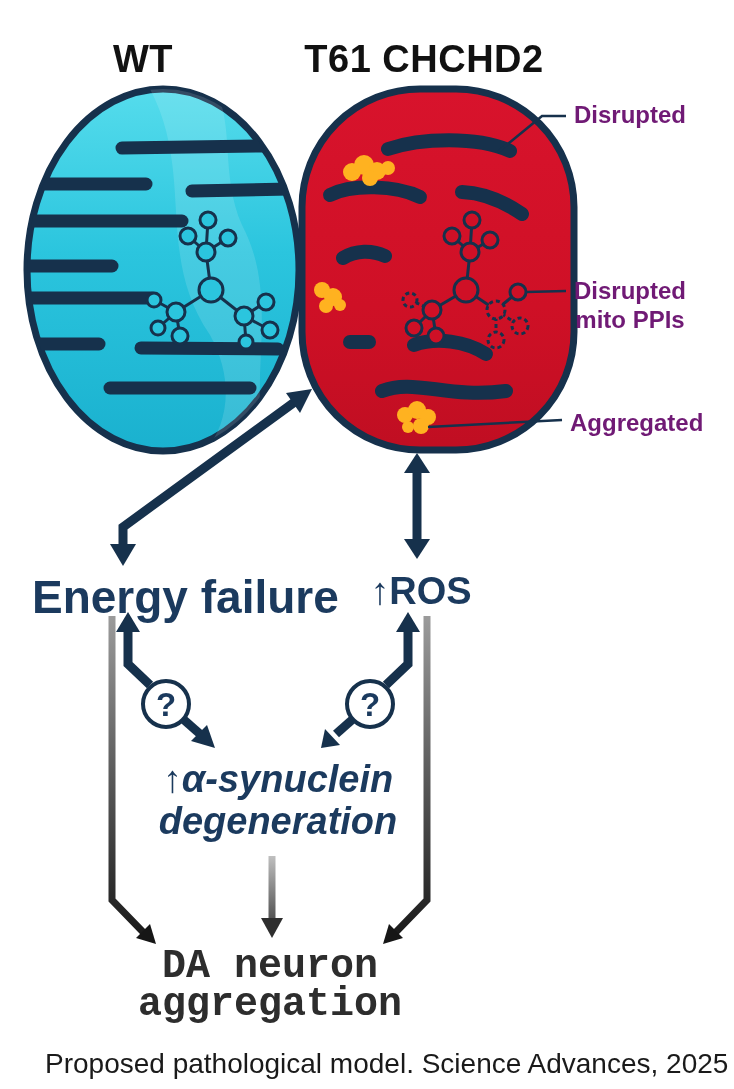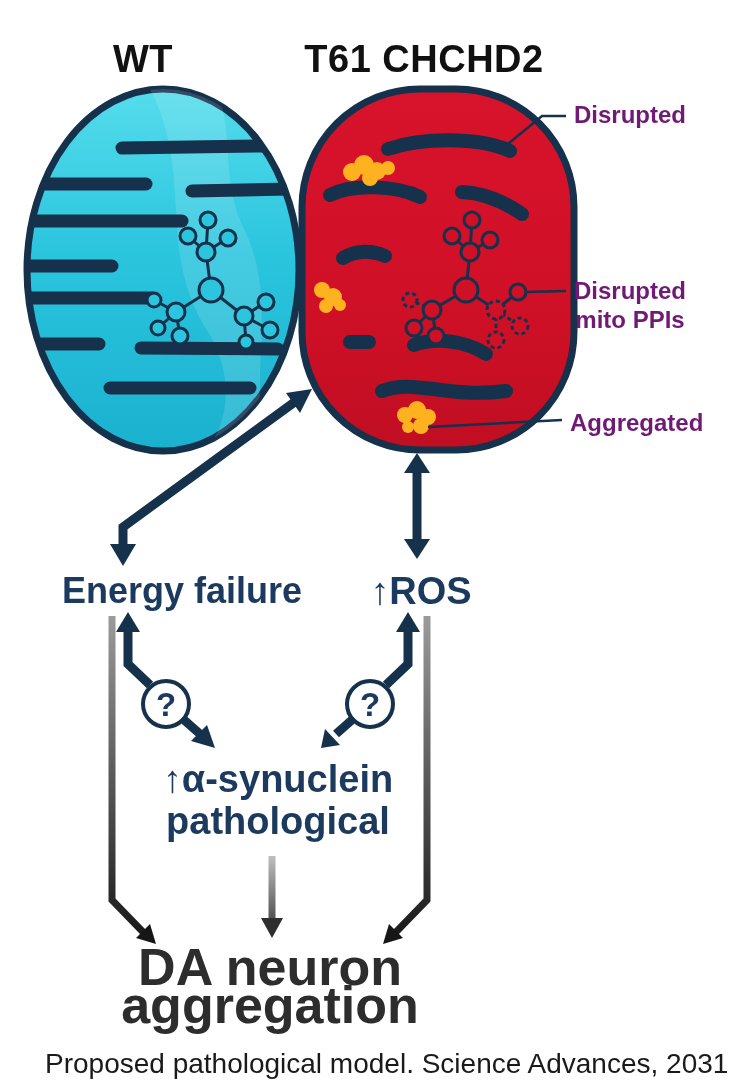--- a/index.html
+++ b/index.html
@@ -5,24 +5,24 @@
   html,body{margin:0;padding:0;background:#ffffff;}
   #stage{
     position:relative;width:734px;height:1089px;background:#ffffff;
     font-family:"Liberation Sans",sans-serif;overflow:hidden;
   }
   #diagram-svg{position:absolute;left:0;top:0;}
   .lbl{position:absolute;white-space:nowrap;}
   .title{font-weight:bold;font-size:38px;color:#111111;text-align:center;letter-spacing:.5px;}
   .callout{font-weight:bold;font-size:24px;line-height:29px;color:#701a75;text-align:center;}
   .node-navy{font-weight:bold;color:#1b3a5e;text-align:center;}
-  .energy{font-size:36px;}
+  .energy{font-size:46px;}
   .ros{font-size:38px;text-align:center;}
-  .synuclein{font-size:38px;line-height:42px;}
-  .da{font-weight:bold;font-size:52px;line-height:38px;color:#2d2d2d;text-align:center;}
+  .synuclein{font-size:38px;line-height:42px;font-style:italic;}
+  .da{font-weight:bold;font-size:40px;line-height:38px;color:#2d2d2d;text-align:center;font-family:Liberation Mono, monospace;}
   .caption{font-size:28px;color:#1a1a1a;font-weight:normal;}
 </style>
 </head>
 <body>
 
 <div id="stage">
 
   <svg id="diagram-svg" width="734" height="1089" viewBox="0 0 734 1089">
     <defs>
       <linearGradient id="cyanGrad" x1="0" y1="0" x2="0" y2="1">
@@ -227,23 +227,23 @@
   <div class="lbl callout" style="left:570px;top:408px;">
     <div>Aggregated</div>
   </div>
 
   <div class="lbl node-navy energy" style="left:32px;top:570px;width:300px;">Energy failure</div>
 
   <div class="lbl node-navy ros" style="left:346px;top:570px;width:150px;">↑ROS</div>
 
   <div class="lbl node-navy synuclein" style="left:118px;top:758px;width:320px;">
     <div>↑α-synuclein</div>
-    <div>pathological</div>
+    <div>degeneration</div>
   </div>
 
   <div class="lbl da" style="left:110px;top:948px;width:320px;">
     <div>DA neuron</div>
     <div>aggregation</div>
   </div>
 
-  <div class="lbl caption" style="left:45px;top:1048px;">Proposed pathological model. Science Advances, 2031</div>
+  <div class="lbl caption" style="left:45px;top:1048px;">Proposed pathological model. Science Advances, 2025</div>
 
 </div>
 
 </body></html>

